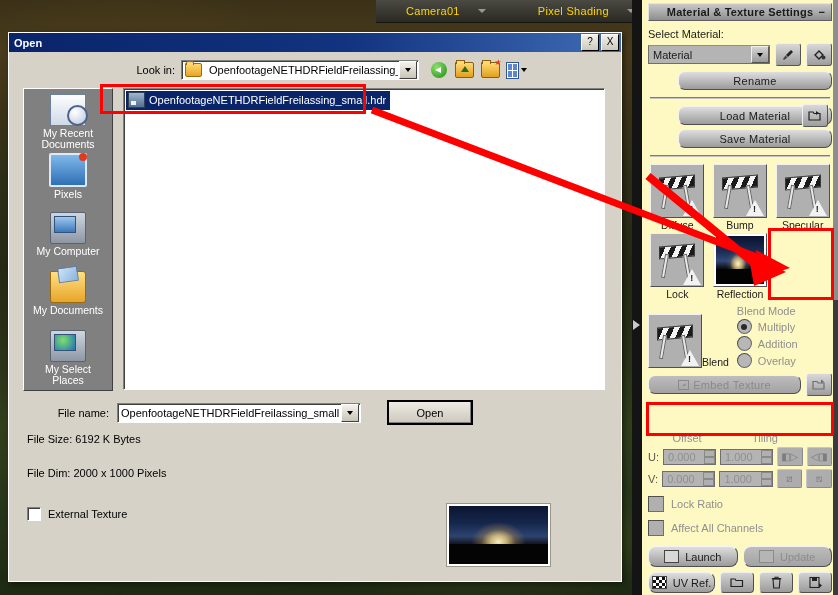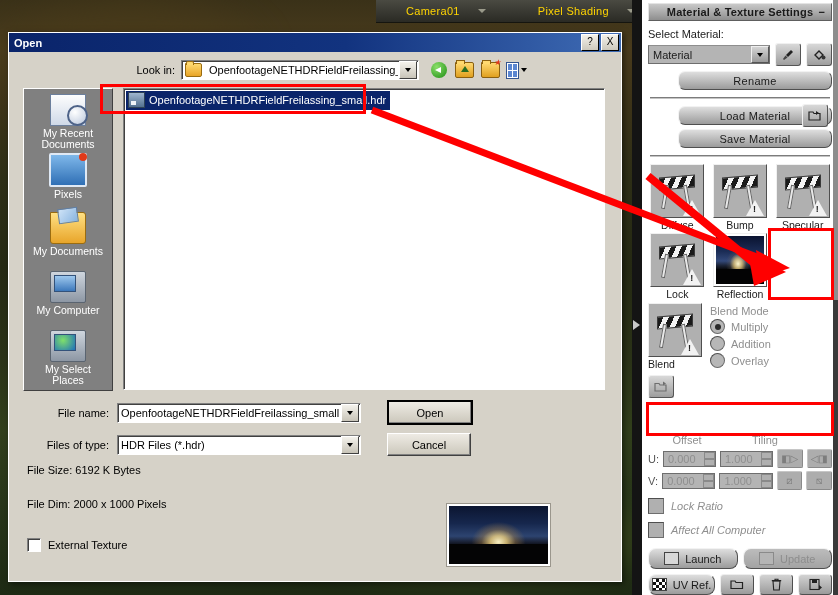--- a/index.html
+++ b/index.html
@@ -136,21 +136,21 @@
   }
   .hdr-preview:after{content:"";position:absolute;left:0;right:0;bottom:0;height:34%;background:#040405;}
   #ext-tex{display:flex;align-items:center;gap:7px;padding:6px 0 0 18px;font-size:11px;}
   .cbox{width:12px;height:12px;background:#fff;border:1px solid #808080;box-shadow:inset 1px 1px 0 #404040;border-right-color:#fff;border-bottom-color:#fff;}
 
   
   #side-strip{position:absolute;left:632px;top:0;width:10px;height:595px;background:#141414;}
   #collapse-arrow{position:absolute;left:1px;top:320px;width:0;height:0;border-top:5px solid transparent;border-bottom:5px solid transparent;border-left:7px solid #c9c9c9;}
   #panel{
     position:absolute;left:642px;top:0;width:196px;height:595px;
-    background:#ffffff;font-size:11px;color:#1a1a1a;
+    background:#fef9c3;font-size:11px;color:#1a1a1a;
   }
   #panel-head{
     margin:3px 6px 0 6px;height:16px;
     background:linear-gradient(to bottom,#c9c9c9,#8e8e8e);
     border:1px solid #5e5e5e;border-top-color:#e4e4e4;border-left-color:#e4e4e4;
     display:flex;align-items:center;justify-content:center;position:relative;
     font-size:11px;font-weight:bold;letter-spacing:.2px;
   }
   #panel-head .minus{position:absolute;right:6px;font-weight:bold;}
   .sect-label{margin:7px 0 3px 6px;font-size:11px;}
@@ -197,21 +197,21 @@
   .tex-cap{font-size:10.5px;margin-top:1px;}
   .refl-thumb{
     width:100%;height:100%;
     background:
       radial-gradient(ellipse 34% 42% at 46% 58%, rgba(255,248,205,.98) 0%, rgba(255,220,130,.7) 25%, rgba(120,110,90,.25) 50%, rgba(10,16,34,0) 74%),
       linear-gradient(to bottom,#0a1330 0%,#1b2c55 32%,#33497a 52%,#1a2132 62%,#050609 70%,#020203 100%);
     border:2px solid #fff;box-sizing:border-box;position:relative;
   }
   .refl-thumb:after{content:"";position:absolute;left:0;right:0;bottom:0;height:32%;background:#030304;}
   #blend-area{display:flex;padding:0 6px;margin-top:3px;gap:8px;}
-  #blend-cell{display:flex;flex-direction:column;align-items:flex-start;}
+  #blend-cell{display:flex;flex-direction:row;align-items:flex-end;}
   #blend-modes{flex:1;padding-top:2px;}
   .dimtext{color:#8f8f8f;}
   .radio-row{display:flex;align-items:center;gap:6px;margin-top:2px;}
   .radio{width:13px;height:13px;border-radius:50%;background:#b7b7b7;border:1px solid #6b6b6b;border-top-color:#4f4f4f;border-left-color:#4f4f4f;display:flex;align-items:center;justify-content:center;}
   .radio.on:after{content:"";width:6px;height:6px;border-radius:50%;background:#2a2a2a;}
   #embed-row{display:flex;align-items:center;gap:5px;padding:0 6px;margin-top:5px;}
   #embed-btn{flex:1;height:17px;}
   #strength-box{position:absolute;left:646px;top:402px;width:188px;height:34px;border:3px solid #ff0000;box-sizing:border-box;}
   #ot-head{display:flex;padding:0 6px;margin-top:8px;color:#8f8f8f;}
   #ot-head .a{width:78px;text-align:center;}
@@ -222,21 +222,21 @@
     width:62px;height:16px;background:#b4b4b4;border:1px solid #6e6e6e;
     display:flex;align-items:center;color:#8f8f8f;font-size:11px;padding-left:4px;box-sizing:border-box;
   }
   .spin .arrows{margin-left:auto;display:flex;flex-direction:column;width:11px;height:14px;}
   .spin .arrows i{flex:1;border:1px solid #8a8a8a;background:#b0b0b0;}
   .uvbtn{
     width:28px;height:17px;background:#adadad;border:1px solid #c6c6c6;
     border-right-color:#8a8a8a;border-bottom-color:#8a8a8a;border-radius:2px;
     display:flex;align-items:center;justify-content:center;color:#7d7d7d;font-size:10px;
   }
-  .chk-row{display:flex;align-items:center;gap:7px;padding:0 6px;margin-top:8px;font-style:italic;}
+  .chk-row{display:flex;align-items:center;gap:7px;padding:0 6px;margin-top:8px;}
   .pchk{width:14px;height:14px;background:#b0b0b0;border:1px solid #6e6e6e;border-top-color:#4f4f4f;border-left-color:#4f4f4f;}
   #bottom-btns{padding:0 6px;margin-top:10px;}
   .bb-row{display:flex;gap:5px;margin-bottom:5px;align-items:center;}
   .bigbtn{height:19px;border-radius:8px;display:flex;align-items:center;justify-content:center;gap:6px;
     background:linear-gradient(to bottom,#dedede,#9b9b9b);
     border:1px solid #f2f2f2;border-right-color:#4f4f4f;border-bottom-color:#4f4f4f;font-size:11px;}
   .bigbtn.disabled{color:#8d8d8d;background:linear-gradient(to bottom,#bcbcbc,#a3a3a3);}
   .mini-ico{width:13px;height:11px;border:1px solid #444;background:#d8d8d8;}
   .mini-ico.checker{background:
      linear-gradient(45deg,#111 25%,transparent 25%,transparent 75%,#111 75%),
@@ -318,26 +318,26 @@
       <div class="place">
         <span class="pico p-recent"></span>
         <span>My Recent</span>
         <span>Documents</span>
       </div>
       <div class="place">
         <span class="pico p-desktop"></span>
         <span>Pixels</span>
       </div>
       <div class="place">
+        <span class="pico p-mycomp"></span>
+        <span>My Computer</span>
+      </div>
+      <div class="place">
         <span class="pico p-mydocs"></span>
         <span>My Documents</span>
-      </div>
-      <div class="place">
-        <span class="pico p-mycomp"></span>
-        <span>My Computer</span>
       </div>
       <div class="place">
         <span class="pico p-mynet"></span>
         <span>My Select</span>
         <span>Places</span>
       </div>
     </div>
 
     <div id="filelist">
       <div id="file-item">
@@ -350,30 +350,20 @@
   <div id="lower">
     <div class="lrow">
       <span class="lab">File name:</span>
       <div class="combo" id="fname-combo">
         <span class="cval">OpenfootageNETHDRFieldFreilassing_small.hdr</span>
         <span class="carrow">
             <i class="dn"></i>
           </span>
       </div>
       <div class="dlgbtn" id="open-btn">Open</div>
-    </div>
-    <div class="lrow">
-      <span class="lab">Files of type:</span>
-      <div class="combo" id="ftype-combo">
-        <span class="cval">HDR Files (*.hdr)</span>
-        <span class="carrow">
-            <i class="dn"></i>
-          </span>
-      </div>
-      <div class="dlgbtn">Cancel</div>
     </div>
 
     <div id="meta">
       <div class="meta-line">File Size: 6192 K Bytes</div>
       <div class="meta-line">File Dim:  2000 x 1000 Pixels</div>
     </div>
 
     <div id="ext-tex">
       <span class="cbox"></span>
       <span>External Texture</span>
@@ -516,20 +506,27 @@
         <span class="dimtext">Addition</span>
       </div>
       <div class="radio-row">
         <span class="radio"></span>
         <span class="dimtext">Overlay</span>
       </div>
     </div>
   </div>
 
   <div id="embed-row">
+    <div class="pbtn disabled" id="embed-btn">
+      <svg width="11" height="10" viewBox="0 0 11 10" style="margin-right:4px;">
+          <rect x="0.5" y="0.5" width="10" height="9" fill="none" stroke="#8a8a8a"></rect>
+          <path d="M8 3L4 6h3z" fill="#8a8a8a"></path>
+        </svg>
+      <span>Embed Texture</span>
+    </div>
     <div class="sqbtn">
       <svg width="14" height="12" viewBox="0 0 14 12">
           <path d="M1 2.5h4l1 1.5h6V10H1z" fill="none" stroke="#6e6e6e" stroke-width="1.2"></path>
           <path d="M9 0.5l3 2-3 2z" fill="#6e6e6e"></path>
         </svg>
     </div>
   </div>
 
   <div id="ot-head" style="margin-top:36px;">
     <span class="a">Offset</span>
@@ -574,21 +571,21 @@
     <span class="uvbtn">⧄</span>
     <span class="uvbtn">⧅</span>
   </div>
 
   <div class="chk-row">
     <span class="pchk"></span>
     <span class="dimtext">Lock Ratio</span>
   </div>
   <div class="chk-row">
     <span class="pchk"></span>
-    <span class="dimtext">Affect All Computer</span>
+    <span class="dimtext">Affect All Channels</span>
   </div>
 
   <div id="bottom-btns">
     <div class="bb-row">
       <div class="bigbtn" style="flex:1;">
         <span class="mini-ico"></span>
         <span>Launch</span>
       </div>
       <div class="bigbtn disabled" style="flex:1;">
         <span class="mini-ico" style="border-color:#8a8a8a;background:#b5b5b5;"></span>

